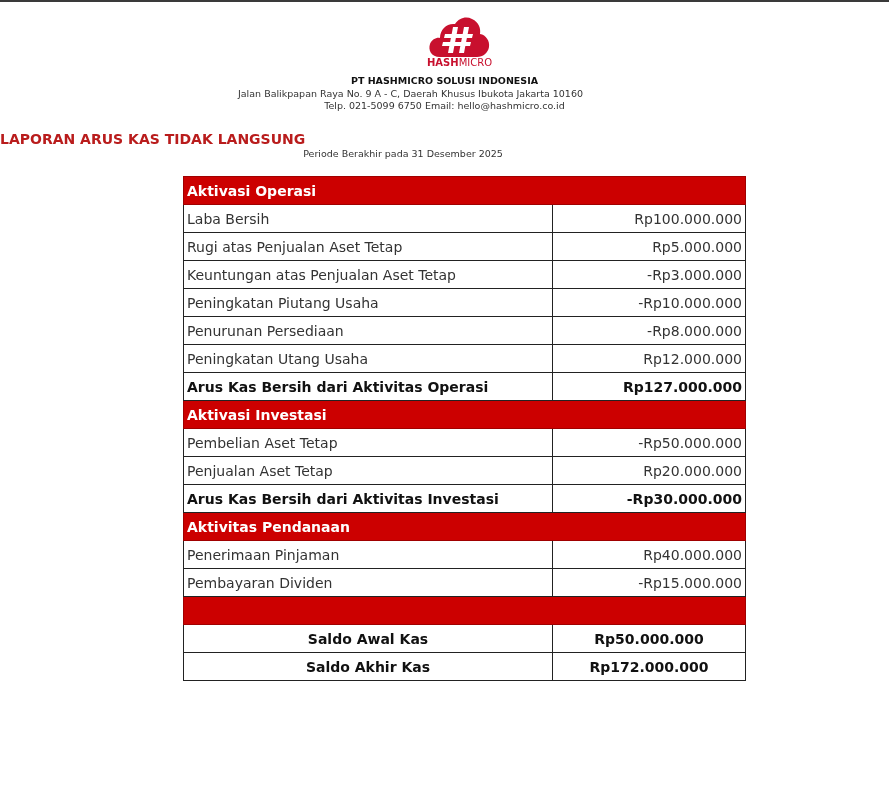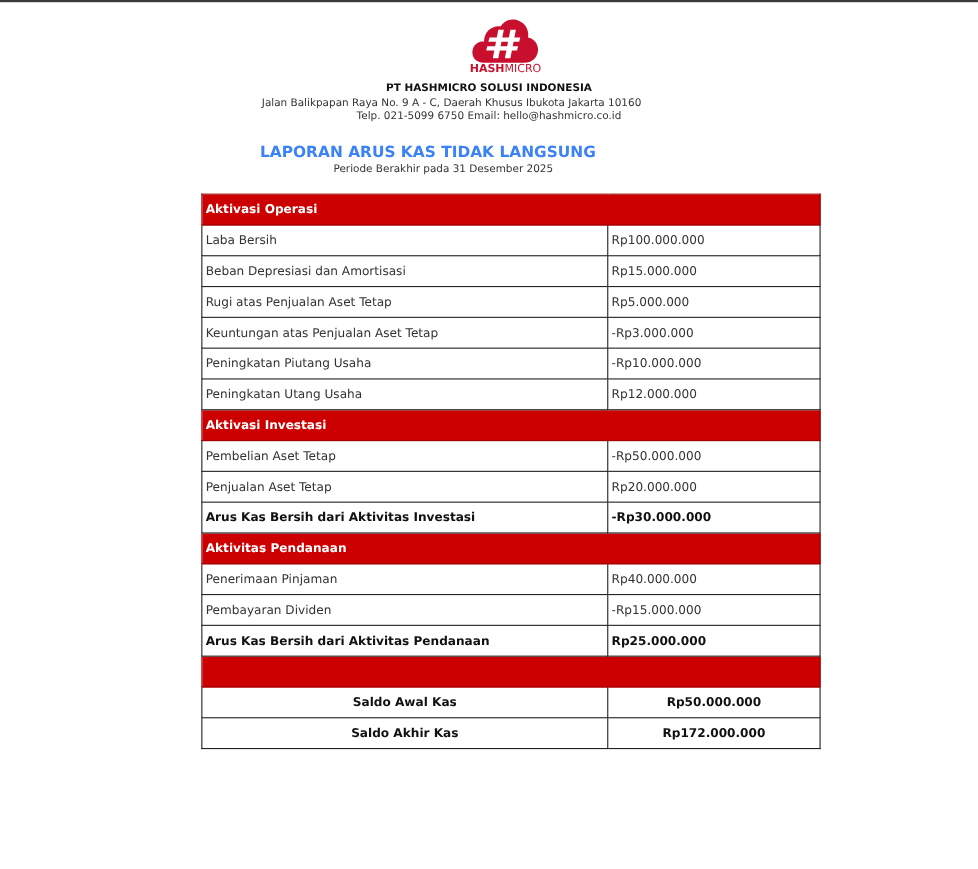--- a/index.html
+++ b/index.html
@@ -10,30 +10,30 @@
     .topbar { position: absolute; left: 0; top: 0; width: 889px; height: 2px; background: #3a3a3a; }
     .logo { position: absolute; left: 427px; top: 15px; width: 64px; height: 58px; text-align: center; }
     .logo svg { display: block; margin: 0 auto; }
     .logo-text { font-size: 10px; letter-spacing: 0px; color: #c8102e; line-height: 10px; margin-top: -1px; white-space: nowrap; }
     .logo-text .b { font-weight: bold; }
     .logo-text .l { font-weight: normal; }
     .company { position: absolute; left: 0; width: 889px; text-align: center; }
     .company .name { top: 75px; position: absolute; width: 889px; font-size: 9.5px; font-weight: bold; color: #111; }
     .company .addr { top: 88px; position: absolute; width: 821px; font-size: 9.5px; color: #333; }
     .company .tel { top: 100px; position: absolute; width: 889px; font-size: 9.5px; color: #333; }
-    .report-title { position: absolute; top: 131px; width: 778px; text-align: center; font-size: 14px; font-weight: bold; color: #3b82f6; }
+    .report-title { position: absolute; top: 131px; width: 778px; text-align: left; font-size: 14px; font-weight: bold; color: #b91c1c; }
     .report-period { position: absolute; top: 148px; width: 806px; text-align: center; font-size: 9.5px; color: #333; }
 
     table.cf {
       position: absolute; left: 183px; top: 176px; width: 563px;
-      border-collapse: collapse; font-size: 11px;
+      border-collapse: collapse; font-size: 14px;
     }
     table.cf td { border: 1px solid #222; height: 28px; padding: 0 3px; box-sizing: border-box; }
     table.cf td.lab { width: 369px; color: #333; margin-left: 19px; }
-    table.cf td.val { text-align: left; color: #333; }
+    table.cf td.val { text-align: right; color: #333; }
     table.cf tr.sec td { background: #cc0000; color: #fff; font-weight: bold; border: 1px solid #a00000; }
     table.cf tr.tot td { font-weight: bold; color: #111; }
     table.cf tr.sal td { font-weight: bold; color: #111; text-align: center; }
     table.cf tr.spacer td { background: #cc0000; border: 1px solid #a00000; }
   </style>
 </head>
 <body>
 
 <div class="topbar"></div>
 
@@ -63,38 +63,42 @@
   <tbody>
 
     <tr class="sec">
       <td colspan="2">Aktivasi Operasi</td>
     </tr>
     <tr>
         <td class="lab">Laba Bersih</td>
         <td class="val">Rp100.000.000</td>
       </tr>
     <tr>
-        <td class="lab">Beban Depresiasi dan Amortisasi</td>
-        <td class="val">Rp15.000.000</td>
-      </tr>
-    <tr>
         <td class="lab">Rugi atas Penjualan Aset Tetap</td>
         <td class="val">Rp5.000.000</td>
       </tr>
     <tr>
         <td class="lab">Keuntungan atas Penjualan Aset Tetap</td>
         <td class="val">-Rp3.000.000</td>
       </tr>
     <tr>
         <td class="lab">Peningkatan Piutang Usaha</td>
         <td class="val">-Rp10.000.000</td>
       </tr>
     <tr>
+        <td class="lab">Penurunan Persediaan</td>
+        <td class="val">-Rp8.000.000</td>
+      </tr>
+    <tr>
         <td class="lab">Peningkatan Utang Usaha</td>
         <td class="val">Rp12.000.000</td>
+      </tr>
+    <tr class="tot">
+        <td class="lab">Arus Kas Bersih dari Aktivitas Operasi</td>
+        <td class="val">Rp127.000.000</td>
       </tr>
 
     <tr class="sec">
       <td colspan="2">Aktivasi Investasi</td>
     </tr>
     <tr>
         <td class="lab">Pembelian Aset Tetap</td>
         <td class="val">-Rp50.000.000</td>
       </tr>
     <tr>
@@ -110,24 +114,20 @@
       <td colspan="2">Aktivitas Pendanaan</td>
     </tr>
     <tr>
         <td class="lab">Penerimaan Pinjaman</td>
         <td class="val">Rp40.000.000</td>
       </tr>
     <tr>
         <td class="lab">Pembayaran Dividen</td>
         <td class="val">-Rp15.000.000</td>
       </tr>
-    <tr class="tot">
-        <td class="lab">Arus Kas Bersih dari Aktivitas Pendanaan</td>
-        <td class="val">Rp25.000.000</td>
-      </tr>
 
     <tr class="spacer">
         <td colspan="2"></td>
       </tr>
 
     <tr class="sal">
         <td class="lab">Saldo Awal Kas</td>
         <td>Rp50.000.000</td>
       </tr>
     <tr class="sal">

